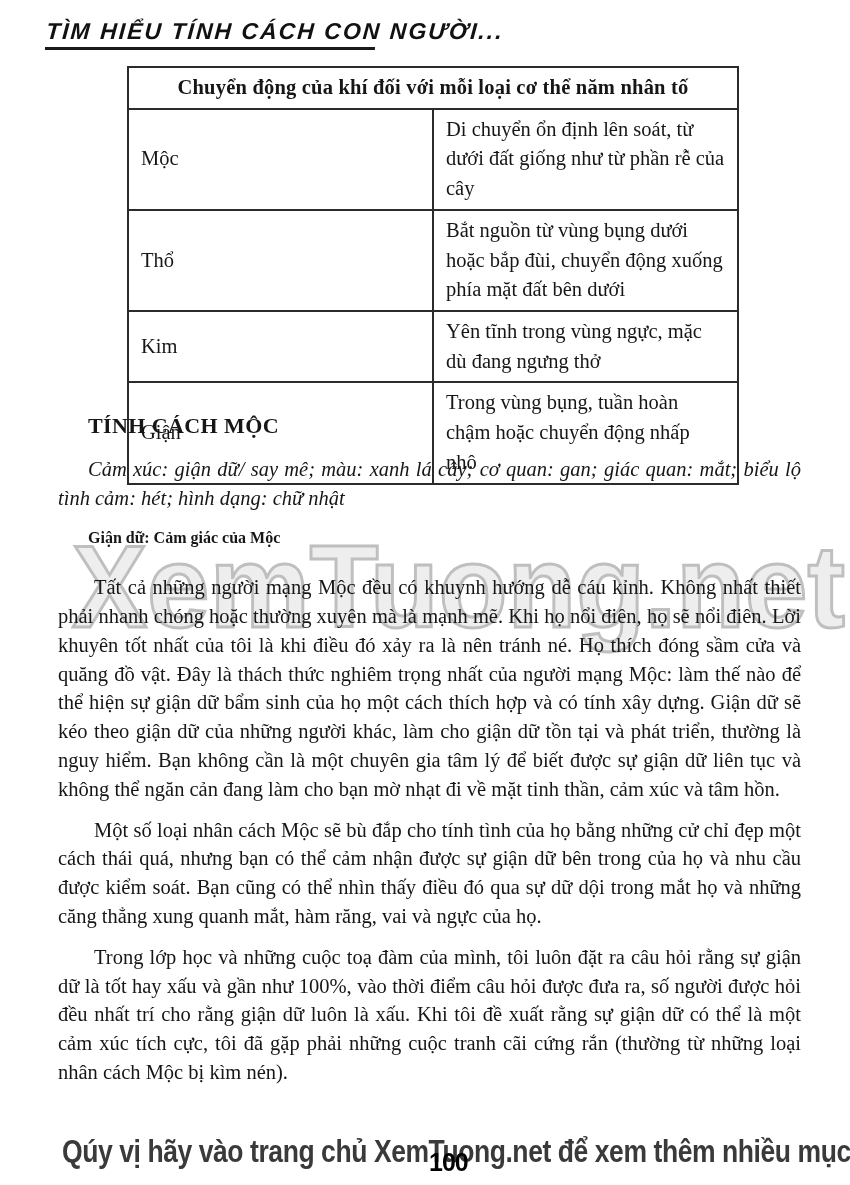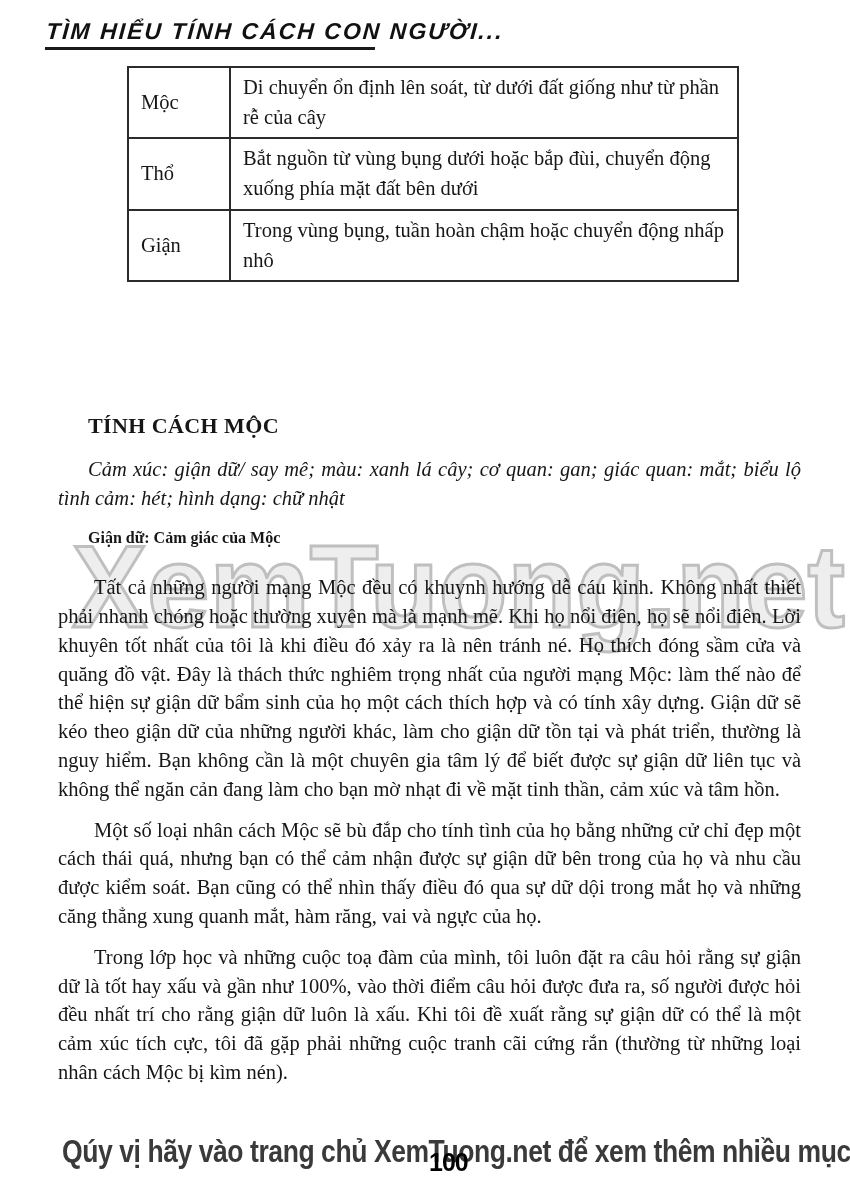--- a/index.html
+++ b/index.html
@@ -119,26 +119,33 @@
   <div class="running-header">
     <span>TÌM HIỂU TÍNH CÁCH CON NGƯỜI...</span>
     <span class="hline"></span>
   </div>
 
   <div class="watermark">XemTuong.net</div>
 
   <table class="qi-table">
     <tbody>
       <tr>
+        <td class="t-title" colspan="2">Chuyển động của khí đối với mỗi loại cơ thể năm nhân tố</td>
+      </tr>
+      <tr>
         <td class="t-label">Mộc</td>
         <td class="t-desc">Di chuyển ổn định lên soát, từ dưới đất giống như từ phần rễ của cây</td>
       </tr>
       <tr>
         <td class="t-label">Thổ</td>
         <td class="t-desc">Bắt nguồn từ vùng bụng dưới hoặc bắp đùi, chuyển động xuống phía mặt đất bên dưới</td>
+      </tr>
+      <tr>
+        <td class="t-label">Kim</td>
+        <td class="t-desc">Yên tĩnh trong vùng ngực, mặc dù đang ngưng thở</td>
       </tr>
       <tr>
         <td class="t-label">Giận</td>
         <td class="t-desc">Trong vùng bụng, tuần hoàn chậm hoặc chuyển động nhấp nhô</td>
       </tr>
     </tbody>
   </table>
 
   <div class="content">
     <h2>TÍNH CÁCH MỘC</h2>

